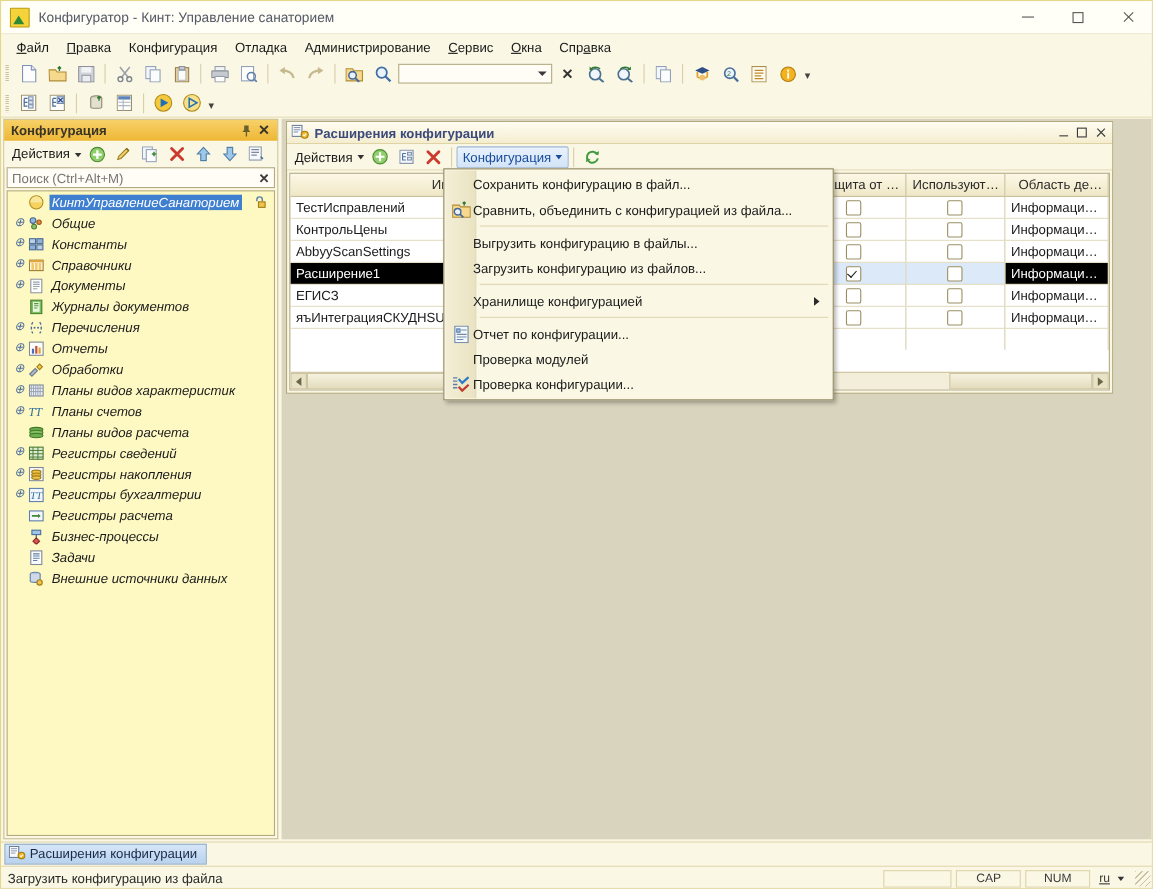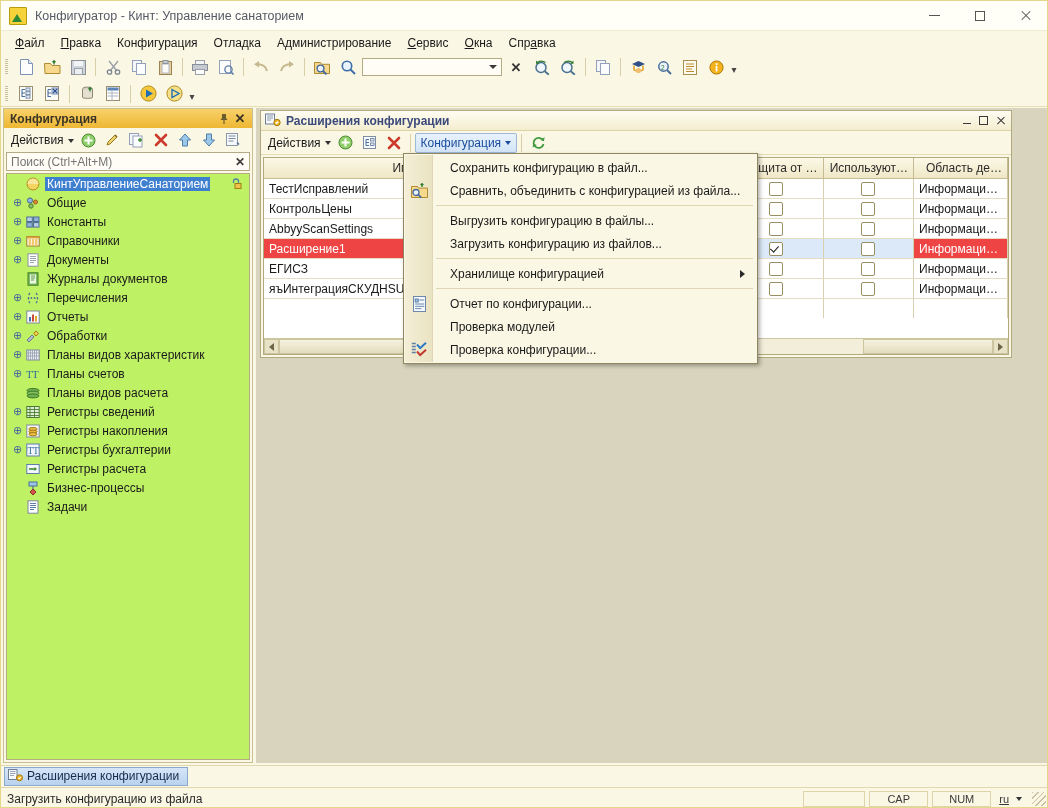--- a/index.html
+++ b/index.html
@@ -171,24 +171,24 @@
   .lp-search input {
     flex: 1; border: none; outline: none; background: transparent;
     font-family: "Liberation Sans", sans-serif; font-size: 12px;
     color: #7d7d7d; padding-left: 4px;
   }
   .lp-search .sx {
     width: 18px; text-align: center; font-weight: bold;
     font-size: 12px; color: #3a3a3a;
   }
   .tree {
-    flex: 1; background: #bef264;
+    flex: 1; background: #fef9c3;
     margin: 0 2px 2px 2px;
     border: 1px solid #b5ab82;
-    overflow: hidden; position: relative;
+    overflow: hidden; position: relative; font-style: italic;
   }
   .tnode {
     height: 19px; display: flex; align-items: center;
     padding-left: 4px; box-sizing: border-box;
     white-space: nowrap; font-size: 12px;
   }
   .texp {
     width: 13px; height: 13px; flex: none;
     display: flex; align-items: center; justify-content: center;
     font-size: 11px; color: #4a6a9a; line-height: 1;
@@ -276,21 +276,21 @@
     border-bottom: 1px solid #c6bc93;
     white-space: nowrap; overflow: hidden;
   }
   table.grid td {
     height: 19px; font-size: 12px; padding: 0 5px;
     border-right: 1px solid #d6cfb0;
     border-bottom: 1px solid #e4ddc2;
     white-space: nowrap; overflow: hidden; color: #1a1a1a;
   }
   table.grid td.ctr { text-align: center; padding: 0; }
-  tr.selrow td { background: #ef4444; color: #fff; }
+  tr.selrow td { background: #000000; color: #fff; }
   tr.selrow td.ctr { background: #dce9f8; }
   .cbox {
     width: 12px; height: 12px; display: inline-block;
     border: 1px solid #9a8f62; background: #fff;
     border-radius: 2px; position: relative; vertical-align: middle;
   }
   .cbox.on::after {
     content: ""; position: absolute; left: 2px; top: 1px;
     width: 4px; height: 7px; border: solid #1a1a1a;
     border-width: 0 1.6px 1.6px 0; transform: rotate(42deg);
@@ -324,21 +324,21 @@
     box-shadow: 2px 2px 4px rgba(0,0,0,0.30);
   }
   .dd-gutter {
     position: absolute; left: 1px; top: 1px; bottom: 1px; width: 27px;
     background-image: linear-gradient(to right, #f3eed6 0%, #eae3c2 100%);
     border-right: 1px solid #ded6b4;
   }
   .dd-item {
     position: relative; height: 23px;
     display: flex; align-items: center;
-    padding-left: 44px; padding-right: 10px;
+    padding-left: 24px; padding-right: 10px;
     font-size: 12px; color: #1a1a1a; white-space: nowrap;
     box-sizing: border-box; z-index: 2;
     margin: 0 2px;
     text-align: center;
   }
   .dd-item.hl {
     background-image: linear-gradient(to bottom, #ecf4fd 0%, #cfe2f8 100%);
     border: 1px solid #8fb9e4; border-radius: 3px;
     color: #1a4d9e; height: 23px;
   }
@@ -911,20 +911,31 @@
         <span class="texp"></span>
         <span class="ticon">
           <svg width="14" height="14" viewBox="0 0 14 14">
               <rect x="2" y="0.8" width="10" height="12.4" fill="#fbfcfe" stroke="#7f8899"></rect>
               <path d="M4 3.5h6M4 5.5h6M4 7.5h6M4 9.5h4" stroke="#5f7fa8" stroke-width="1"></path>
             </svg>
         </span>
         <span class="tlabel">Задачи</span>
       </div>
 
+      <div class="tnode">
+        <span class="texp"></span>
+        <span class="ticon">
+          <svg width="14" height="14" viewBox="0 0 14 14">
+              <ellipse cx="6" cy="3" rx="4.5" ry="1.8" fill="#b6c6dc" stroke="#5f7fa8"></ellipse>
+              <path d="M1.5 3v6.5c0 1.2 9 1.2 9 0V3" fill="#cfdae9" stroke="#5f7fa8"></path>
+              <circle cx="10" cy="10.5" r="2.4" fill="#f0c24a" stroke="#a07e16"></circle>
+            </svg>
+        </span>
+        <span class="tlabel">Внешние источники данных</span>
+      </div>
 
     </div>
   </div>
 
   <div class="mdi">
 
     <div class="child">
       <div class="ch-title">
         <span class="cticon">
           <svg width="16" height="14" viewBox="0 0 16 14">

